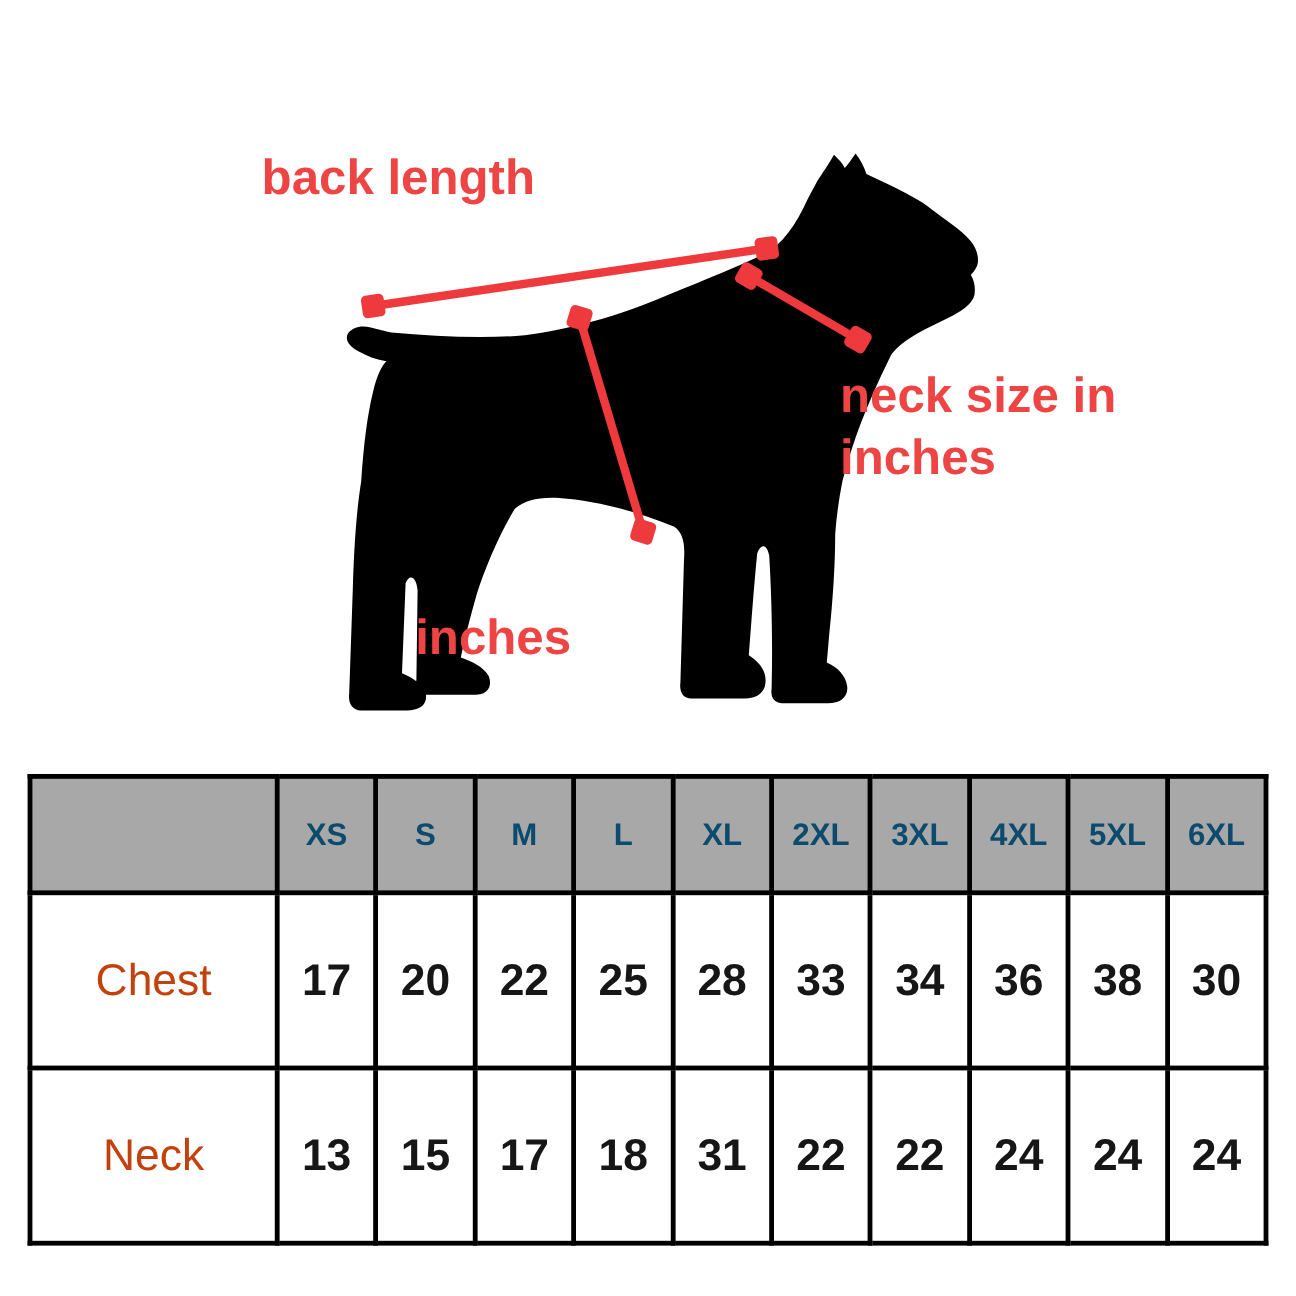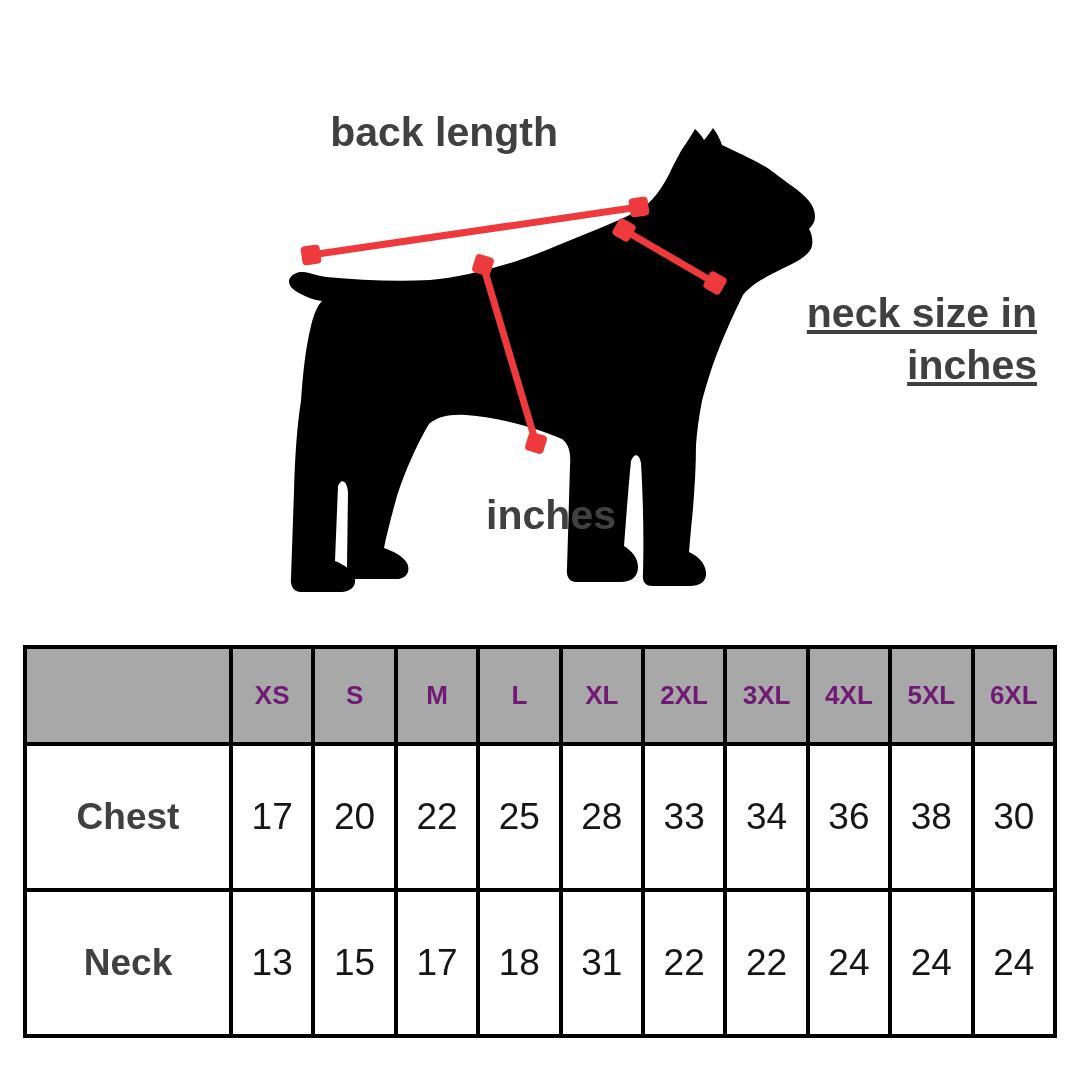--- a/index.html
+++ b/index.html
@@ -9,27 +9,28 @@
     background:#ffffff;
     font-family:"Liberation Sans", sans-serif;
     overflow:hidden;
   }
   .diagram-svg{position:absolute;left:0;top:0;}
   .measure-label{
     position:absolute;
     font-weight:700;
     font-size:41px;
     line-height:52px;
-    color:#404040;
-    text-align:right;
+    color:#ef4444;
+    text-align:left;
     white-space:nowrap;
+    margin-top:16px;
   }
   .measure-label span{display:block;}
   .label-back{left:218px;top:106px;width:340px;}
-  .label-neck{left:737px;top:287px;width:300px;text-decoration:underline;}
+  .label-neck{left:700px;top:287px;width:300px;}
   .label-chest{left:346px;top:489px;width:270px;}
 
   table.size-chart{
     position:absolute;
     left:23px;top:645px;
     width:1034px;height:393px;
     border-collapse:collapse;
     table-layout:fixed;
   }
   .size-chart th,.size-chart td{
@@ -37,32 +38,32 @@
     text-align:center;
     vertical-align:middle;
     padding:0;
   }
   .size-chart thead tr{height:97px;}
   .size-chart tbody tr{height:99px;}
   .size-chart thead th{
     background:var(--header-gray,#a8a8a8);
     font-size:26px;
     font-weight:700;
-    color:#701a75;
+    color:#0c4a6e;
   }
   .size-chart col.label-col{width:206px;}
   .size-chart tbody th{
     font-size:37px;
-    font-weight:700;
-    color:#404040;
+    font-weight:400;
+    color:#c2410c;
     background:#fff;
   }
   .size-chart tbody td{
     font-size:37px;
-    font-weight:400;
+    font-weight:700;
     color:#161616;
     background:#fff;
   }
   
   .size-chart tbody td.edited-patch{
     background:linear-gradient(#fcfaf5,#fcfaf5) center / 92% 86% no-repeat, #fff;
   }
 </style>
 </head>
 <body>

